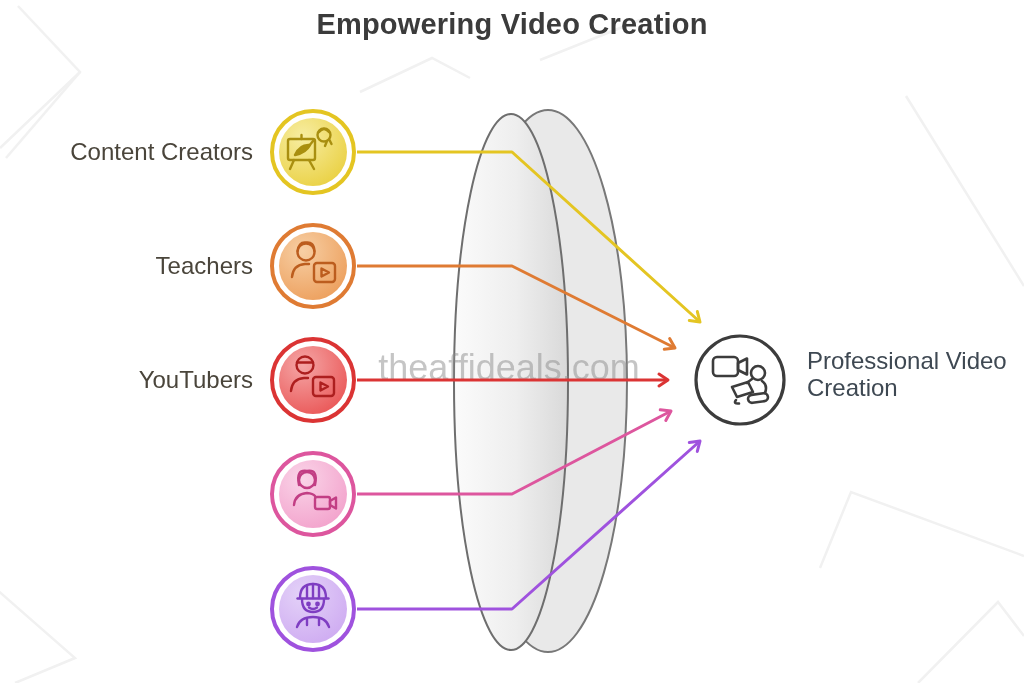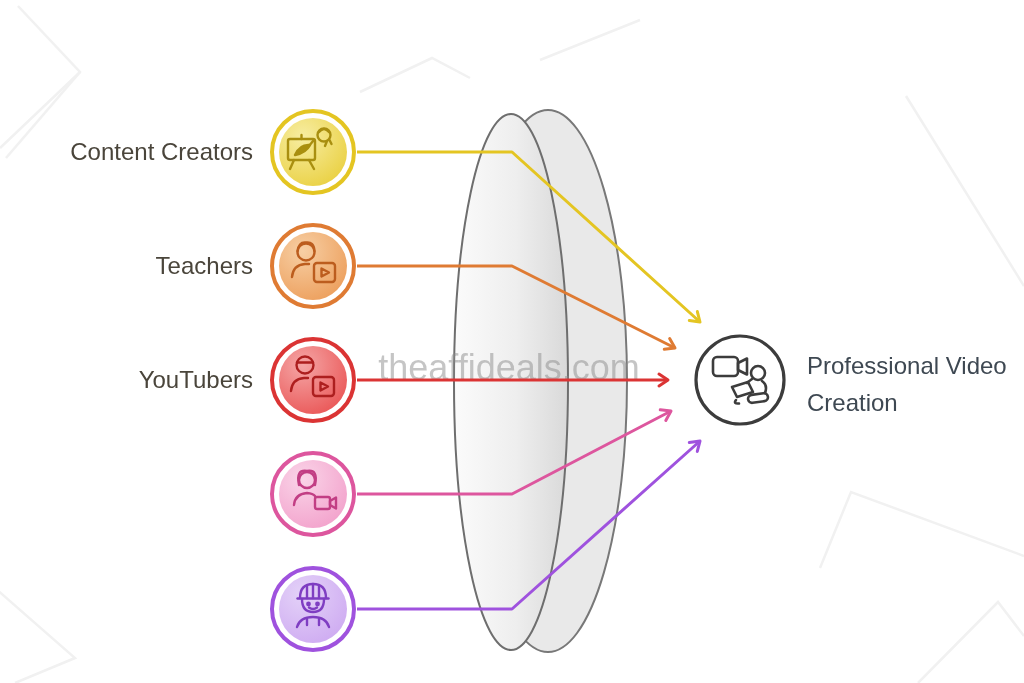--- a/index.html
+++ b/index.html
@@ -13,21 +13,21 @@
   .lbl1{left:0;top:250;width:253px;}
   .lbl2{left:0;top:364;width:253px;}
   .lbl3{left:53px;top:461px;width:200px;}
   .lbl4{left:0;top:593;width:253px;}
   .lbl0,.lbl1,.lbl2,.lbl4{top:unset;}
   .lbl0{top:136px;} .lbl1{top:250px;} .lbl2{top:364px;} .lbl4{top:593px;}
   .aud-icon{position:absolute;width:88px;height:88px;left:269px;}
   .ic0{top:108px;} .ic1{top:222px;} .ic2{top:336px;} .ic3{top:450px;} .ic4{top:565px;}
   .result-node{position:absolute;left:692px;top:332px;width:96px;height:96px;}
   .result-label{position:absolute;left:807px;top:347px;width:210px;
-                font-size:24px;color:#3e4852;line-height:37px;text-align:left;}
+                font-size:24px;color:#3e4852;line-height:27px;text-align:left;}
 </style>
 </head>
 <body>
 
 <div class="stage">
 
   <svg class="bgsvg" viewBox="0 0 1024 683">
     <g fill="none" stroke="#f1f1f1" stroke-width="2.5">
       <path d="M18,6 L80,72 L6,158"></path>
       <path d="M0,148 L80,72"></path>
@@ -73,20 +73,21 @@
 
     <g fill="none" stroke-width="3" stroke-linejoin="round">
       <polyline points="357,152 512,152 700,322" marker-end="url(#arr0)" stroke="#E4C522"></polyline>
       <polyline points="357,266 512,266 675,348" marker-end="url(#arr1)" stroke="#DF7B33"></polyline>
       <polyline points="357,380 668,380" marker-end="url(#arr2)" stroke="#DB3434"></polyline>
       <polyline points="357,494 512,494 671,411" marker-end="url(#arr3)" stroke="#DD569E"></polyline>
       <polyline points="357,609 512,609 700,441" marker-end="url(#arr4)" stroke="#9F52DE"></polyline>
     </g>
   </svg>
 
+  <div class="title">Empowering Video Creation</div>
 
   <div class="aud-label lbl0">Content Creators</div>
   <div class="aud-label lbl1">Teachers</div>
   <div class="aud-label lbl2">YouTubers</div>
 
   <div class="aud-icon ic0">
     <svg viewBox="0 0 88 88">
       <defs>
           <radialGradient id="g0" cx="35%" cy="28%" r="85%">
         <stop offset="0%" stop-color="#F7EDA2"></stop>

